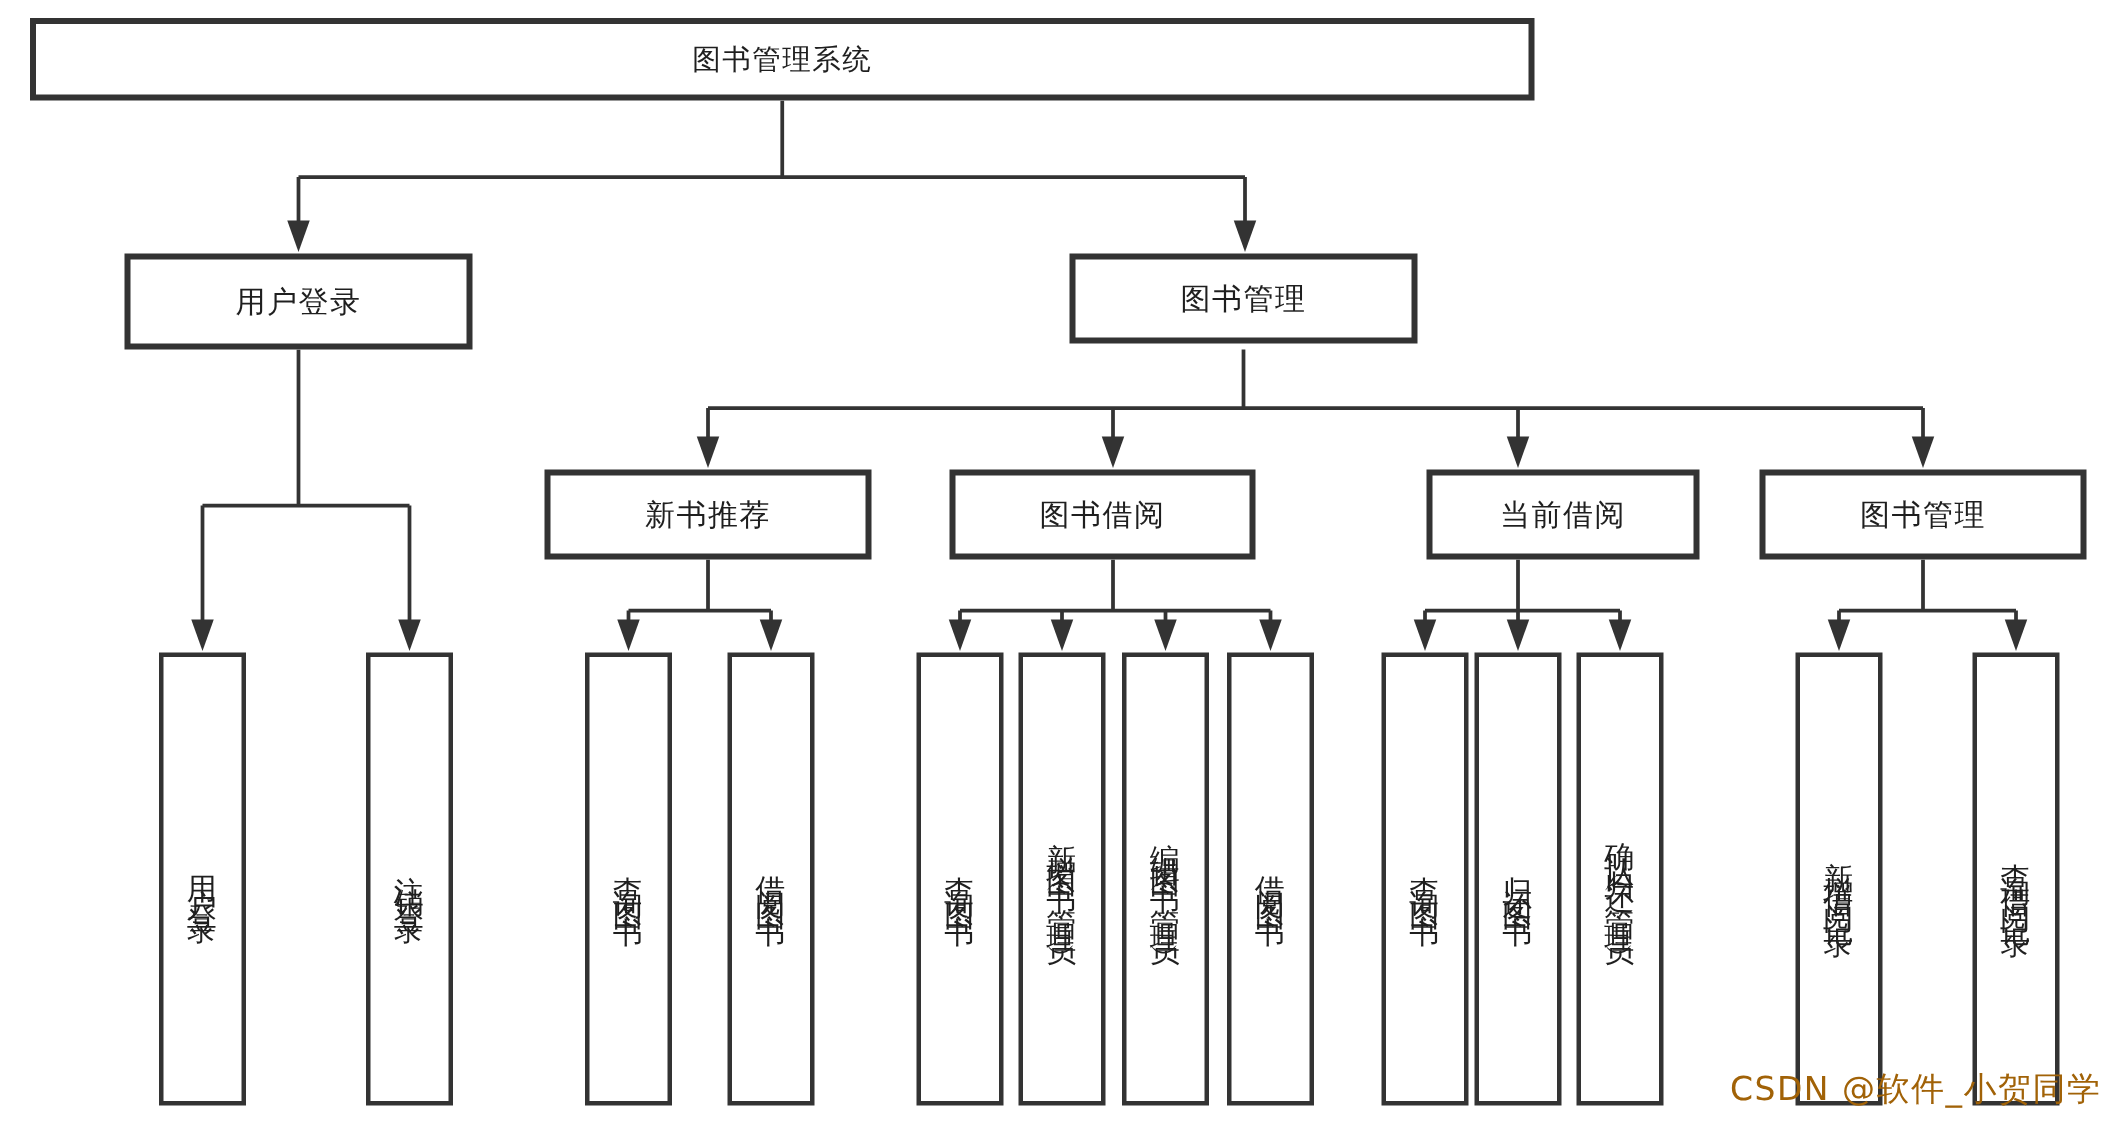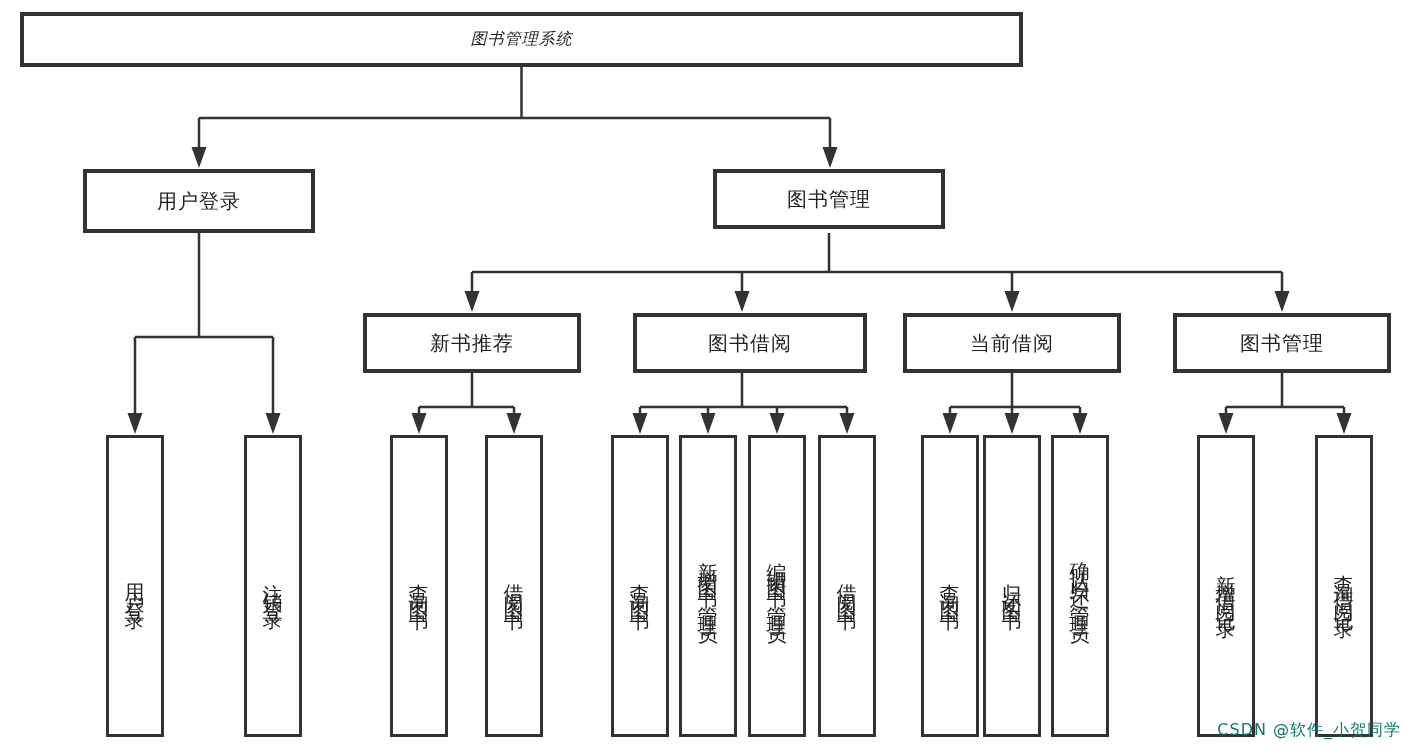--- a/index.html
+++ b/index.html
@@ -11,34 +11,34 @@
     overflow:hidden;
   }
   .connectors{position:absolute;left:0;top:0;width:1405px;height:747px;pointer-events:none;}
   .hbox{
     position:absolute;box-sizing:border-box;
     border:4px solid #333333;background:#ffffff;
     display:flex;align-items:center;justify-content:center;
     font-size:20px;color:#1f1f1f;letter-spacing:1px;
     white-space:nowrap;
   }
-  .hbox.root{font-size:16px;font-style:italic;}
+  .hbox.root{font-size:19px;}
   .vbox{
     position:absolute;box-sizing:border-box;
     border:3px solid #333333;background:#ffffff;
     display:flex;align-items:center;justify-content:center;
   }
   .vbox span{
     writing-mode:vertical-rl;text-orientation:mixed;
     font-size:20px;color:#1f1f1f;letter-spacing:9px;
     line-height:1;white-space:nowrap;
   }
   .watermark{
     position:absolute;right:4px;bottom:6px;
-    font-size:16px;color:#0f766e;letter-spacing:1px;
+    font-size:22px;color:#a16207;letter-spacing:1px;
     z-index:5;white-space:nowrap;
   }
 </style>
 </head>
 <body>
 
 <div class="canvas">
 
   <svg class="connectors" viewBox="0 0 1405 747" xmlns="http://www.w3.org/2000/svg">
     <g stroke="#333333" stroke-width="2.5" fill="none">
@@ -86,22 +86,22 @@
       <polygon points="1336.5,413 1351.5,413 1344,434"></polygon>
     </g>
   </svg>
 
   <div class="hbox root" style="left:20px;top:12px;width:1003px;height:55px">图书管理系统</div>
 
   <div class="hbox" style="left:83px;top:169px;width:232px;height:64px">用户登录</div>
   <div class="hbox" style="left:713px;top:169px;width:232px;height:60px">图书管理</div>
 
   <div class="hbox" style="left:363px;top:313px;width:218px;height:60px">新书推荐</div>
-  <div class="hbox" style="left:633px;top:313px;width:234px;height:60px">图书借阅</div>
-  <div class="hbox" style="left:903px;top:313px;width:218px;height:60px">当前借阅</div>
+  <div class="hbox" style="left:633px;top:313px;width:204px;height:60px">图书借阅</div>
+  <div class="hbox" style="left:951px;top:313px;width:182px;height:60px">当前借阅</div>
   <div class="hbox" style="left:1173px;top:313px;width:218px;height:60px">图书管理</div>
 
   <div class="vbox" style="left:106px;top:435px;width:58px;height:302px">
     <span>用户登录</span>
     </div>
   <div class="vbox" style="left:244px;top:435px;width:58px;height:302px">
     <span>注销登录</span>
     </div>
 
   <div class="vbox" style="left:390px;top:435px;width:58px;height:302px">

